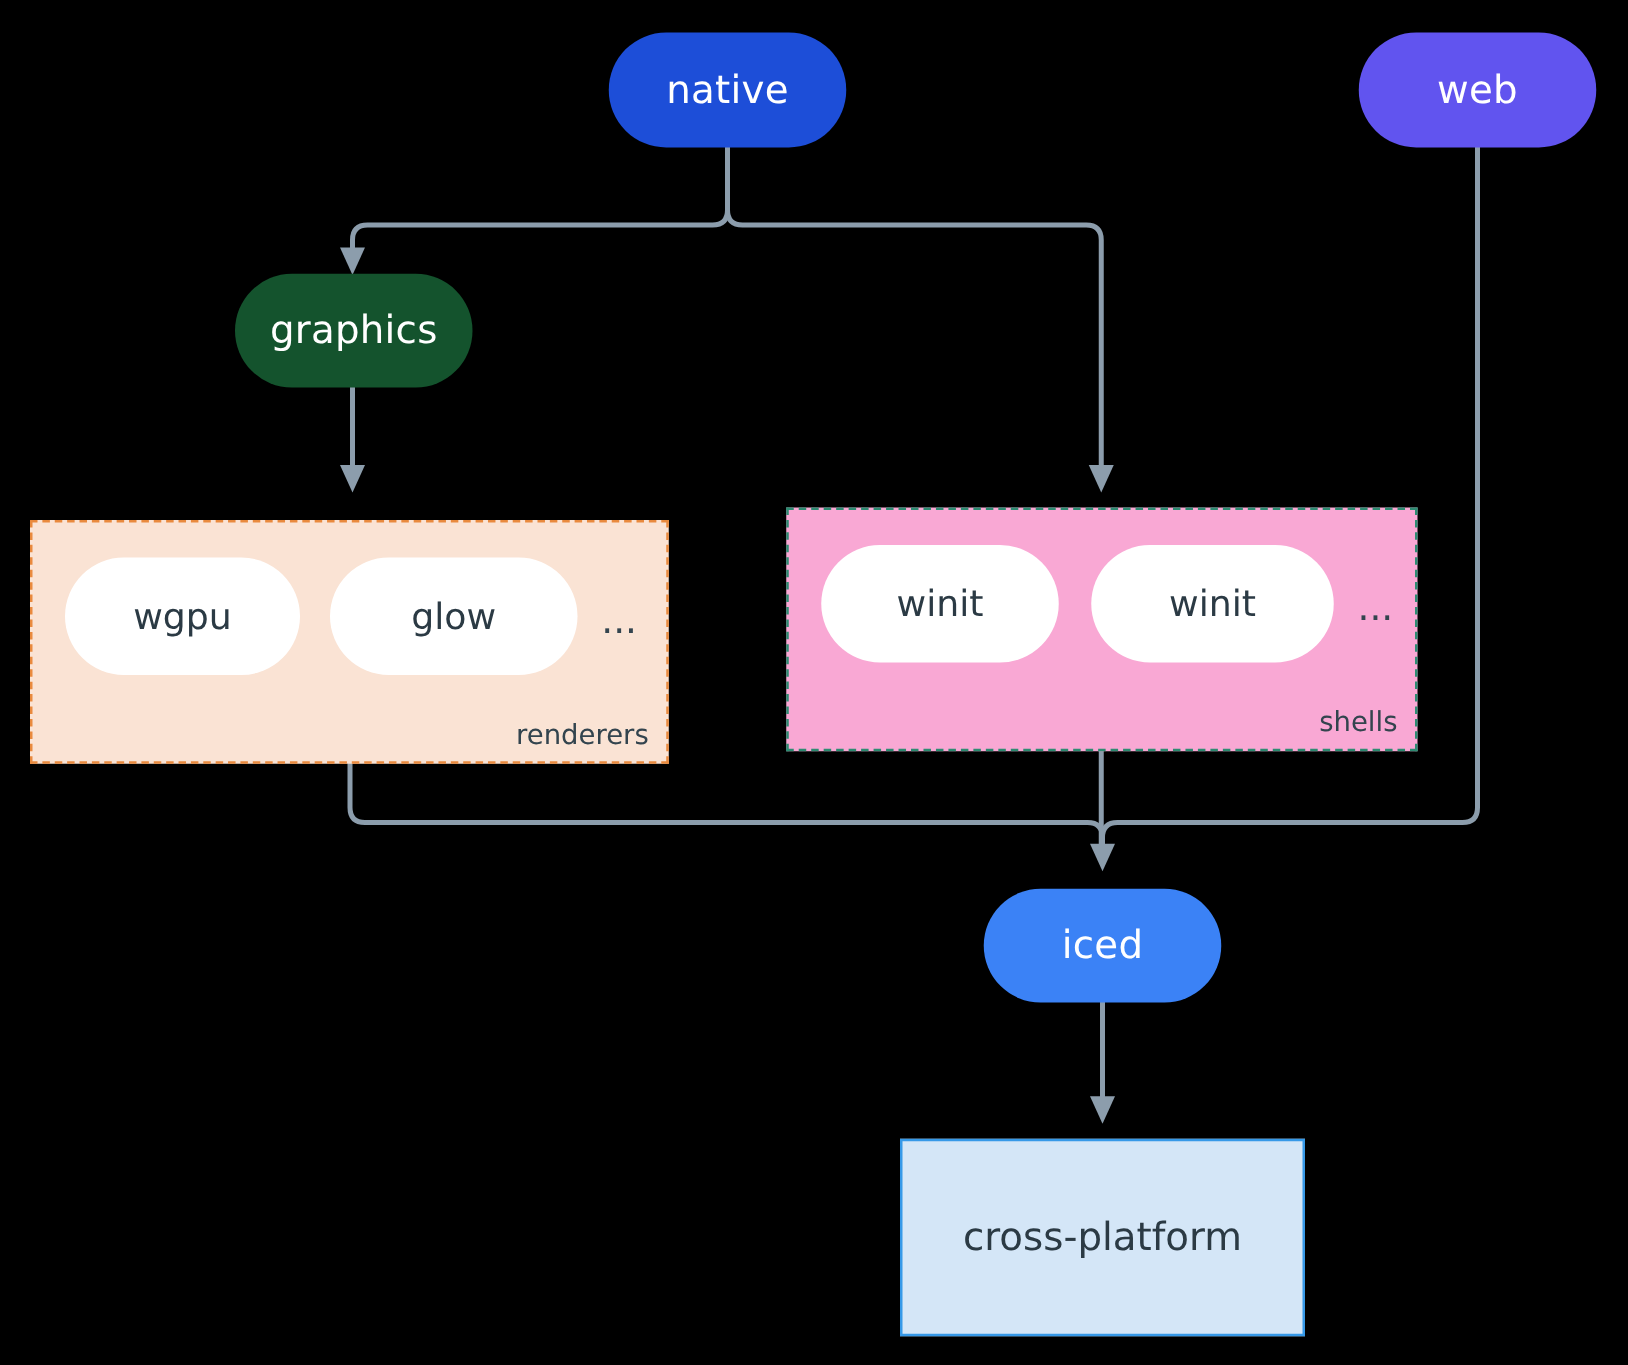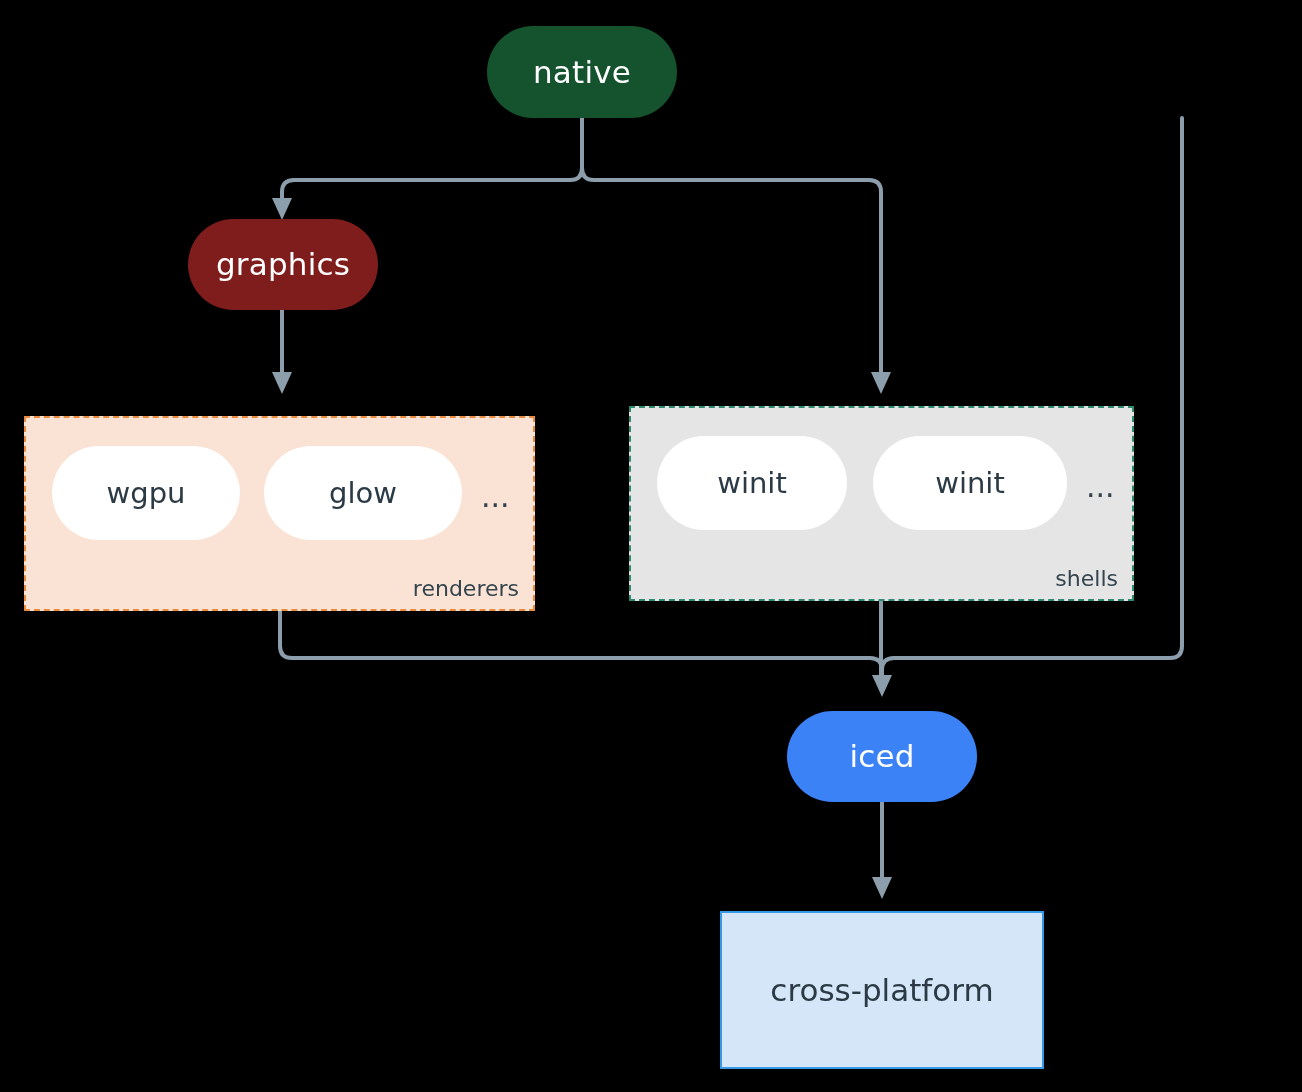--- a/index.html
+++ b/index.html
@@ -33,31 +33,31 @@
   
   .pill {
     border-radius: 9999px;
     color: #ffffff;
     font-size: 31px;
     letter-spacing: 0.2px;
   }
   .pill-native {
     left: 487px; top: 26px;
     width: 190px; height: 92px;
-    background: #14532d;
+    background: #1d4ed8;
   }
   .pill-web {
     left: 1087px; top: 26px;
     width: 190px; height: 92px;
     background: #6154EF;
   }
   .pill-graphics {
     left: 188px; top: 219px;
     width: 190px; height: 91px;
-    background: #7f1d1d;
+    background: #14532d;
     justify-content: center;
   }
   .pill-iced {
     left: 787px; top: 711px;
     width: 190px; height: 91px;
     background: #3b82f6;
   }
 
   
   .group {
@@ -67,21 +67,21 @@
   .group-renderers {
     left: 24px; top: 406px;
     width: 511px; height: 195px;
     background: #FAE3D4;
     border: 2px dashed #E98A3E;
     margin-top: 10px;
   }
   .group-shells {
     left: 629px; top: 406px;
     width: 505px; height: 195px;
-    background: #e5e5e5;
+    background: #f9a8d4;
     border: 2px dashed #2E8B72;
   }
   .group-label {
     position: absolute;
     right: 14px;
     bottom: 8px;
     font-size: 22px;
     color: #33444E;
     white-space: nowrap;
   }
@@ -164,20 +164,23 @@
     <polygon class="arrowhead" points="882,697 872,675 892,675"></polygon>
 
     <path class="edge" d="M 882 802 L 882 883"></path>
     <polygon class="arrowhead" points="882,899 872,877 892,877"></polygon>
   </svg>
 
   <div class="node pill pill-native">
     <span>native</span>
   </div>
 
+  <div class="node pill pill-web">
+    <span>web</span>
+  </div>
 
   <div class="node pill pill-graphics">
     <span>graphics</span>
   </div>
 
   <div class="group group-renderers">
     <div class="chip chip-wgpu">
       <span>wgpu</span>
     </div>
     <div class="chip chip-glow">

